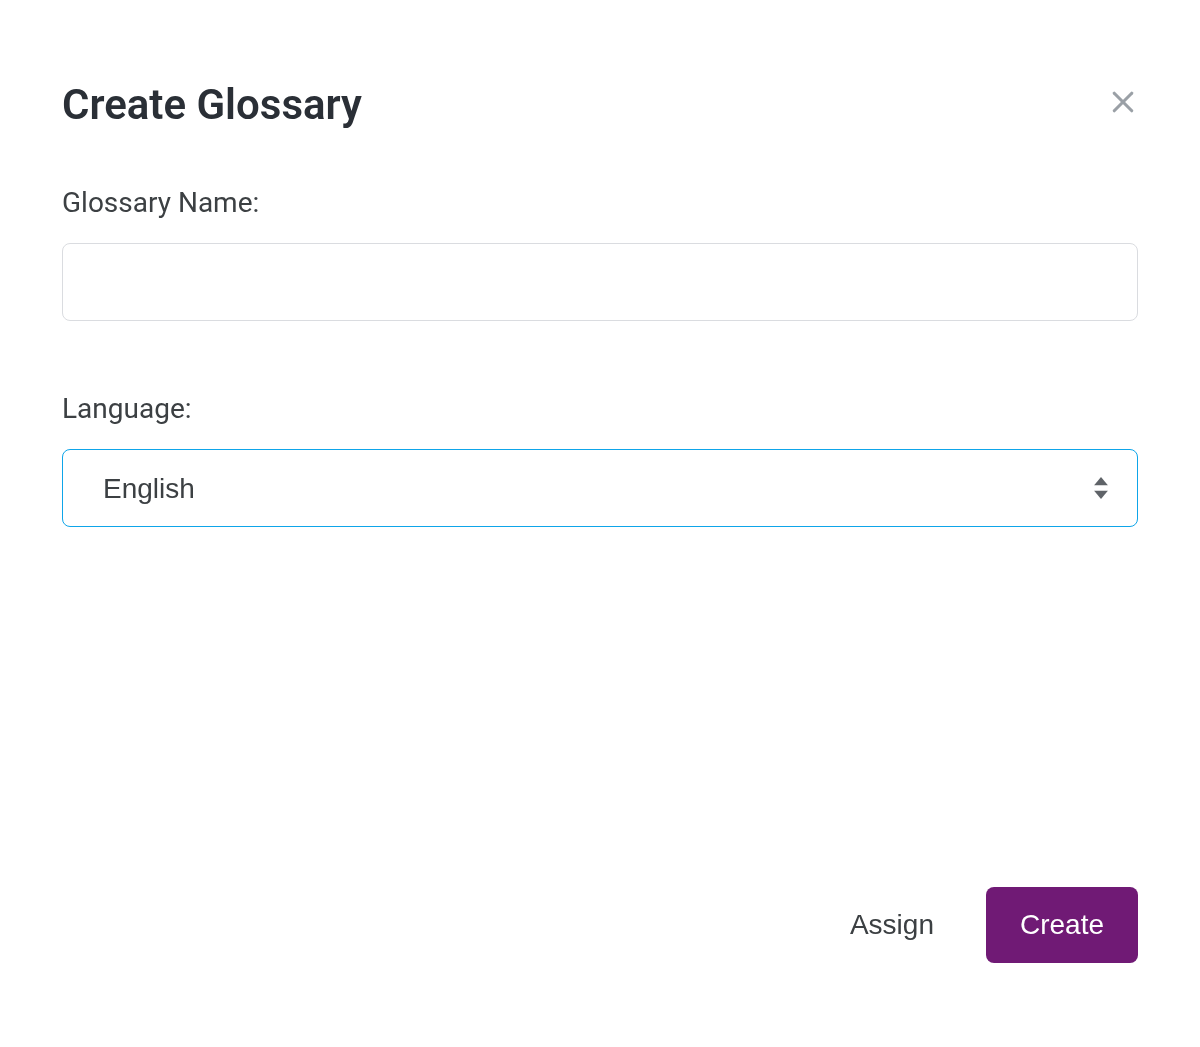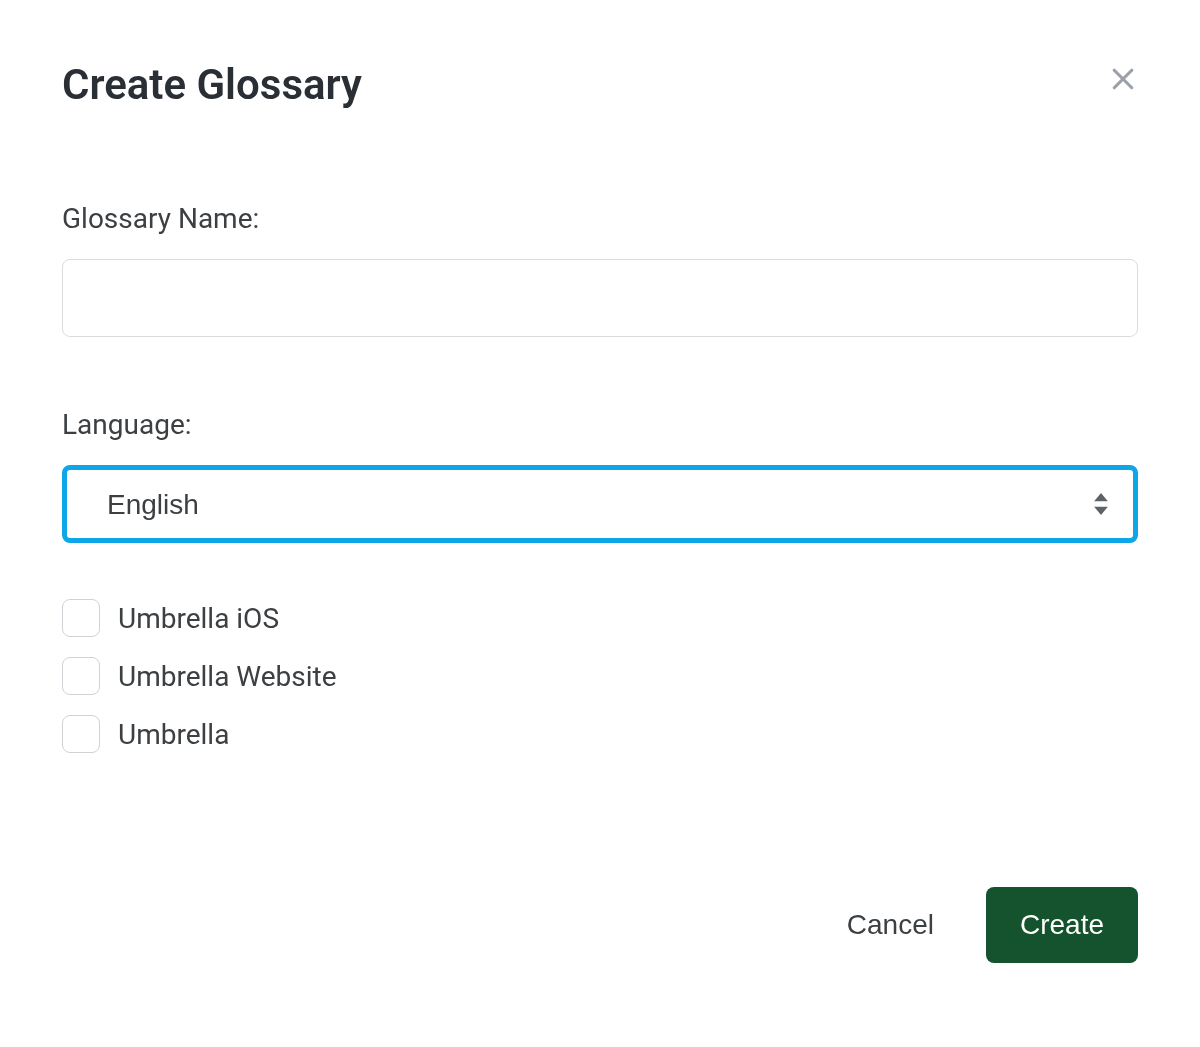--- a/index.html
+++ b/index.html
@@ -16,21 +16,22 @@
     }
     .dialog {
       padding: 60px 62px 60px 62px;
       width: 100%;
       height: 100%;
       position: relative;
     }
     .dialog-header {
       display: flex;
       justify-content: space-between;
-      align-items: flex-start;
+      align-items: center;
+      margin-top: 20px;
     }
     .dialog-title {
       font-size: 42px;
       font-weight: 600;
       color: #2a2f36;
       line-height: 1.2;
     }
     .close-button {
       background: none;
       border: none;
@@ -41,21 +42,21 @@
       align-items: center;
       justify-content: center;
       margin-top: -4px;
       margin-right: -8px;
     }
     .close-button svg {
       width: 30px;
       height: 30px;
     }
     .form-section {
-      margin-top: 92px;
+      margin-top: 56px;
     }
     .form-label {
       font-size: 28px;
       font-weight: 400;
       color: #3c4043;
       display: block;
       margin-bottom: 24px;
     }
     .text-input {
       width: 100%;
@@ -71,21 +72,21 @@
     .language-section {
       margin-top: 71px;
     }
     .select-wrapper {
       position: relative;
       width: 100%;
     }
     .select-input {
       width: 100%;
       height: 78px;
-      border: 5px solid #0ea5e9;
+      border: 1px solid #0ea5e9;
       border-radius: 8px;
       padding: 0 56px 0 40px;
       font-size: 28px;
       color: #3c4043;
       background: #fff;
       appearance: none;
       -webkit-appearance: none;
       -moz-appearance: none;
       outline: none;
       cursor: pointer;
@@ -140,21 +141,21 @@
     .cancel-button {
       background: none;
       border: none;
       font-size: 28px;
       color: #3c4043;
       cursor: pointer;
       font-weight: 400;
       padding: 0;
     }
     .create-button {
-      background: #14532d;
+      background: #701a75;
       border: none;
       border-radius: 8px;
       color: #ffffff;
       font-size: 28px;
       font-weight: 400;
       padding: 22px 34px;
       cursor: pointer;
     }
   </style>
 </head>
@@ -187,33 +188,19 @@
       <span class="select-icon">
         <svg viewBox="0 0 12 16" fill="currentColor">
           <path d="M6 0 L11 6 L1 6 Z"></path>
           <path d="M6 16 L11 10 L1 10 Z"></path>
         </svg>
       </span>
     </div>
   </div>
 
   <div class="projects-section">
-    <div class="checkbox-list">
-      <label class="checkbox-item">
-        <span class="checkbox-box"></span>
-        <span class="checkbox-label">Umbrella iOS</span>
-      </label>
-      <label class="checkbox-item">
-        <span class="checkbox-box"></span>
-        <span class="checkbox-label">Umbrella Website</span>
-      </label>
-      <label class="checkbox-item">
-        <span class="checkbox-box"></span>
-        <span class="checkbox-label">Umbrella</span>
-      </label>
-    </div>
   </div>
 
   <div class="dialog-footer">
-    <button class="cancel-button">Cancel</button>
+    <button class="cancel-button">Assign</button>
     <button class="create-button">Create</button>
   </div>
 </div>
 
 </body></html>

